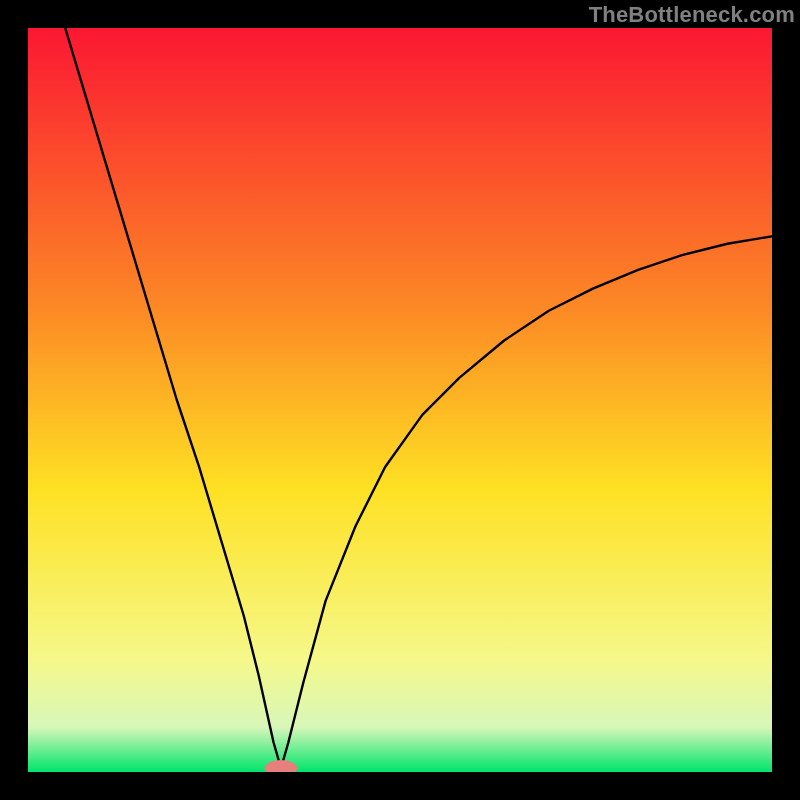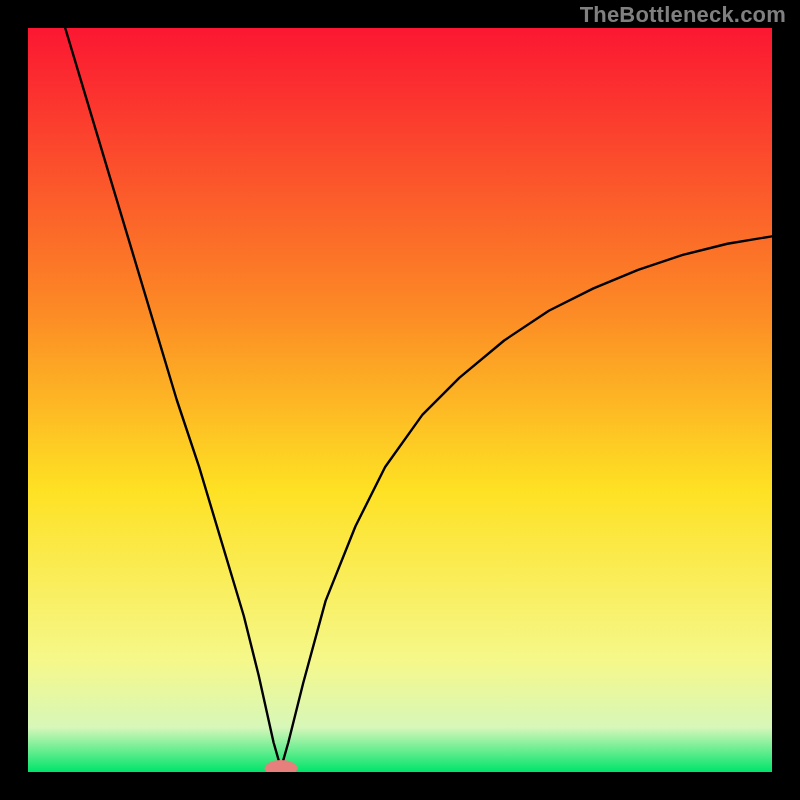--- a/index.html
+++ b/index.html
@@ -12,21 +12,21 @@
     overflow: hidden;
   }
   .frame {
     position: relative;
     width: 800px;
     height: 800px;
   }
   .watermark {
     position: absolute;
     top: 2px;
-    right: 14px;
+    right: 5px;
     font-size: 22px;
     font-weight: 600;
     color: #808080;
     letter-spacing: 0.2px;
   }
   .plot {
     position: absolute;
     left: 28px;
     top: 28px;
     width: 744px;

